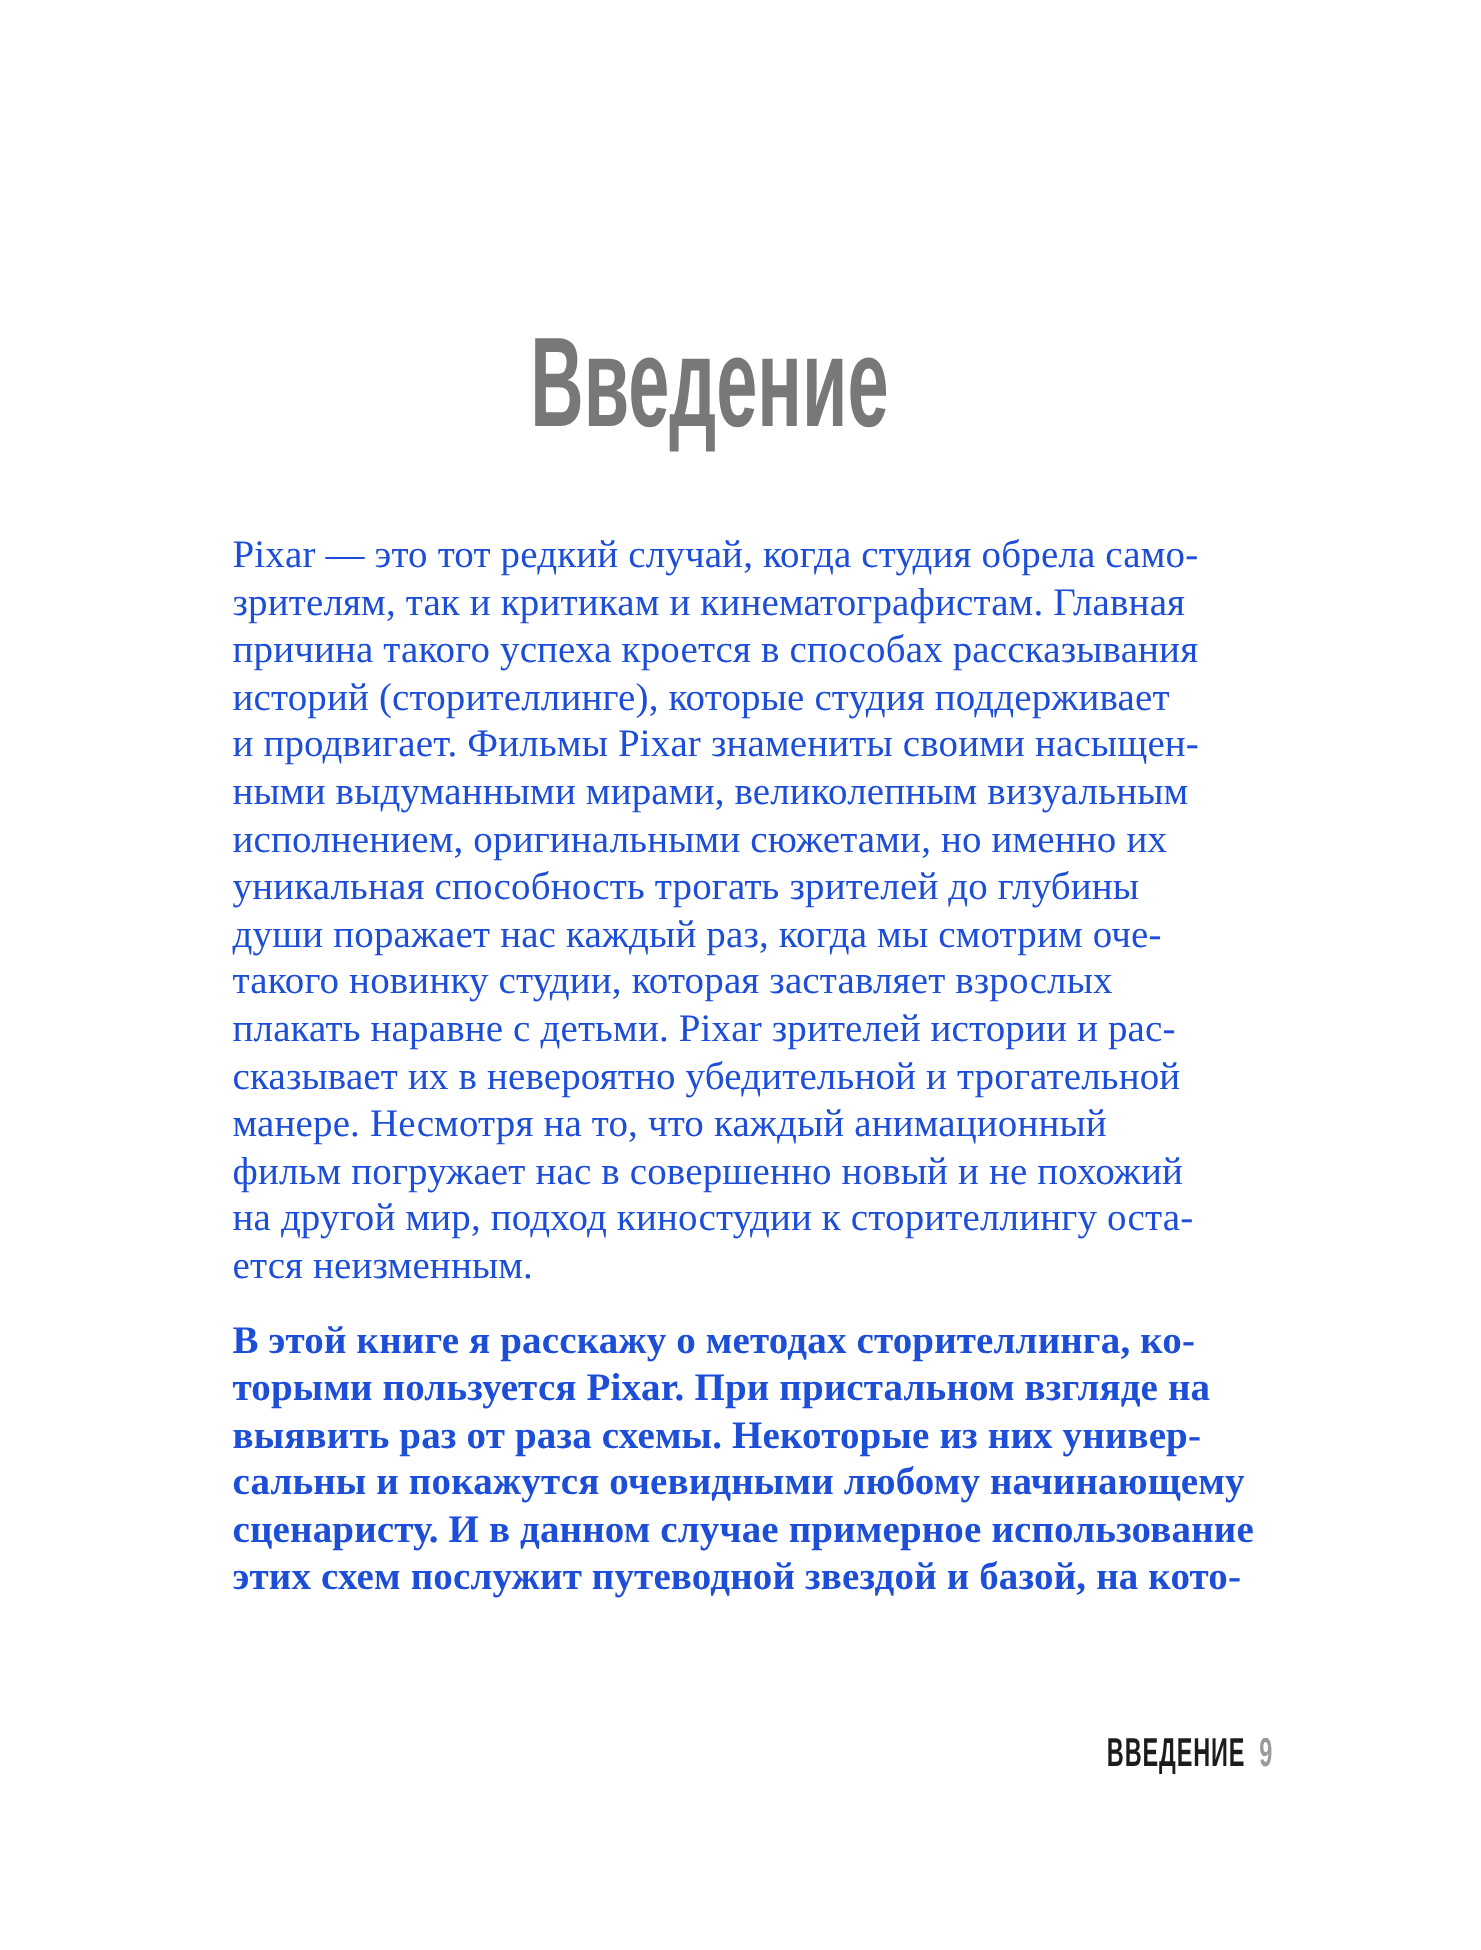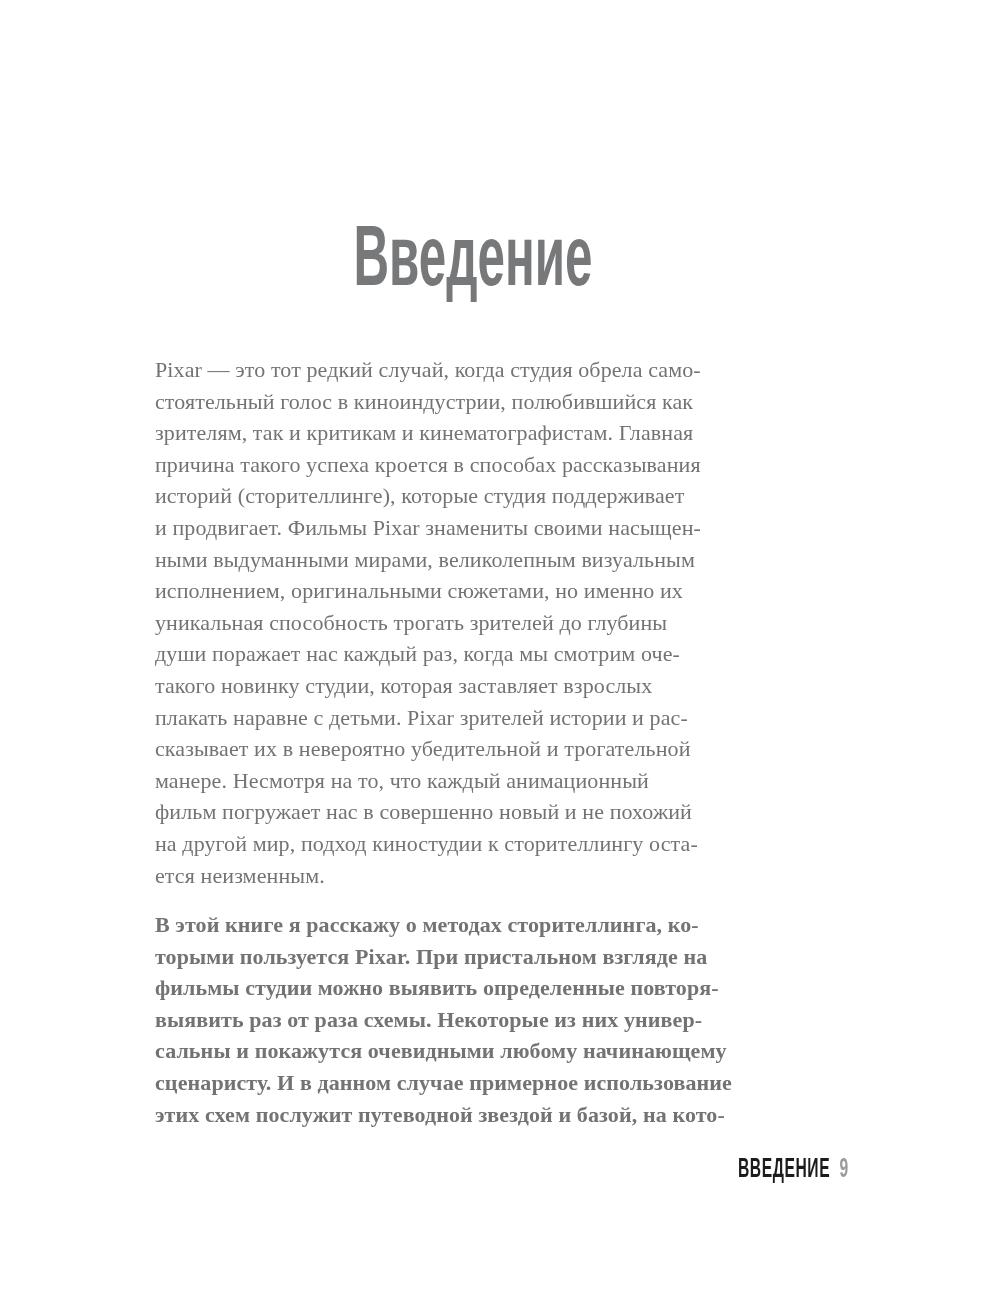--- a/index.html
+++ b/index.html
@@ -42,24 +42,24 @@
   }
   .paragraph {
     margin: 0;
     padding: 0;
   }
   .paragraph + .paragraph {
     margin-top: 18px;
     font-weight: bold;
   }
   .line {
-    font-size: 22px;
+    font-size: 26px;
     line-height: 31.6px;
     height: 31.6px;
-    color: #737373;
+    color: #1d4ed8;
     white-space: nowrap;
     letter-spacing: 0.1px;
   }
   .running-footer {
     position: absolute;
     top: 1153px;
     right: 139px;
     display: flex;
     align-items: baseline;
     gap: 16px;
@@ -84,41 +84,39 @@
 
 <div class="page">
 
   <div class="chapter-title-wrap">
     <span class="chapter-title">Введение</span>
   </div>
 
   <div class="text-block">
     <div class="paragraph">
         <div class="line">Pixar — это тот редкий случай, когда студия обрела само-</div>
-        <div class="line">стоятельный голос в киноиндустрии, полюбившийся как</div>
         <div class="line">зрителям, так и критикам и кинематографистам. Главная</div>
         <div class="line">причина такого успеха кроется в способах рассказывания</div>
         <div class="line">историй (сторителлинге), которые студия поддерживает</div>
         <div class="line">и продвигает. Фильмы Pixar знамениты своими насыщен-</div>
         <div class="line">ными выдуманными мирами, великолепным визуальным</div>
         <div class="line">исполнением, оригинальными сюжетами, но именно их</div>
         <div class="line">уникальная способность трогать зрителей до глубины</div>
         <div class="line">души поражает нас каждый раз, когда мы смотрим оче-</div>
         <div class="line">такого новинку студии, которая заставляет взрослых</div>
         <div class="line">плакать наравне с детьми. Pixar зрителей истории и рас-</div>
         <div class="line">сказывает их в невероятно убедительной и трогательной</div>
         <div class="line">манере. Несмотря на то, что каждый анимационный</div>
         <div class="line">фильм погружает нас в совершенно новый и не похожий</div>
         <div class="line">на другой мир, подход киностудии к сторителлингу оста-</div>
         <div class="line">ется неизменным.</div>
       </div>
     <div class="paragraph">
         <div class="line">В этой книге я расскажу о методах сторителлинга, ко-</div>
         <div class="line">торыми пользуется Pixar. При пристальном взгляде на</div>
-        <div class="line">фильмы студии можно выявить определенные повторя-</div>
         <div class="line">выявить раз от раза схемы. Некоторые из них универ-</div>
         <div class="line">сальны и покажутся очевидными любому начинающему</div>
         <div class="line">сценаристу. И в данном случае примерное использование</div>
         <div class="line">этих схем послужит путеводной звездой и базой, на кото-</div>
       </div>
   </div>
 
   <div class="running-footer">
     <span class="footer-section">ВВЕДЕНИЕ</span>
     <span class="footer-page-number">9</span>

